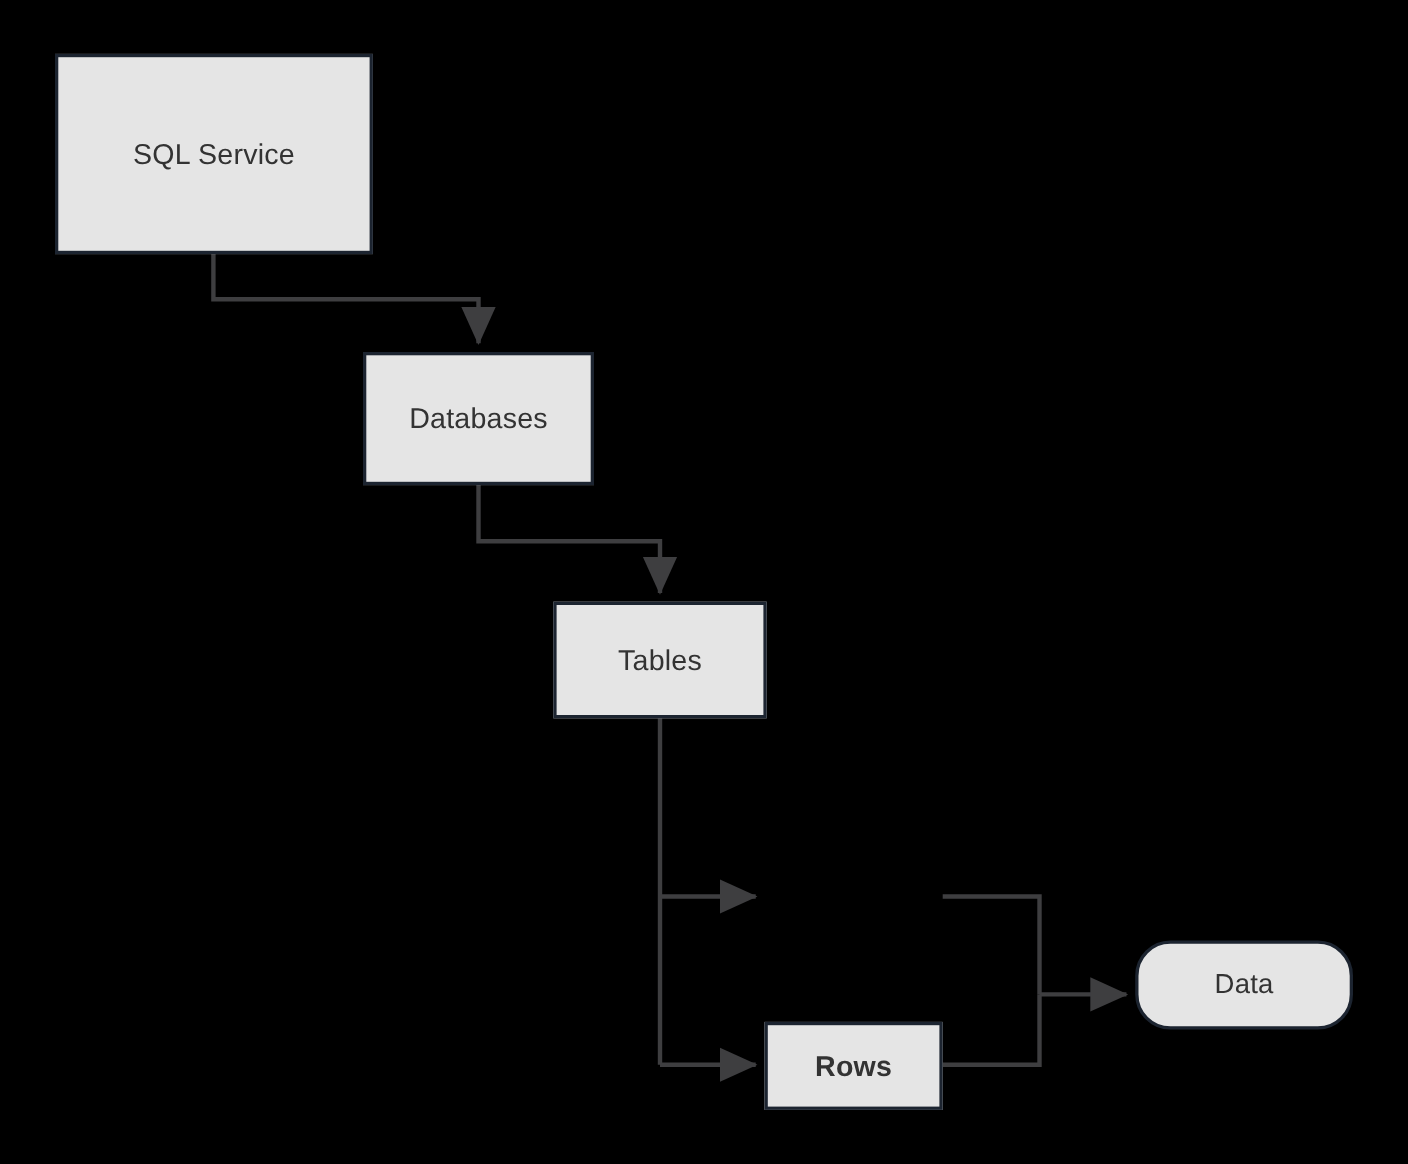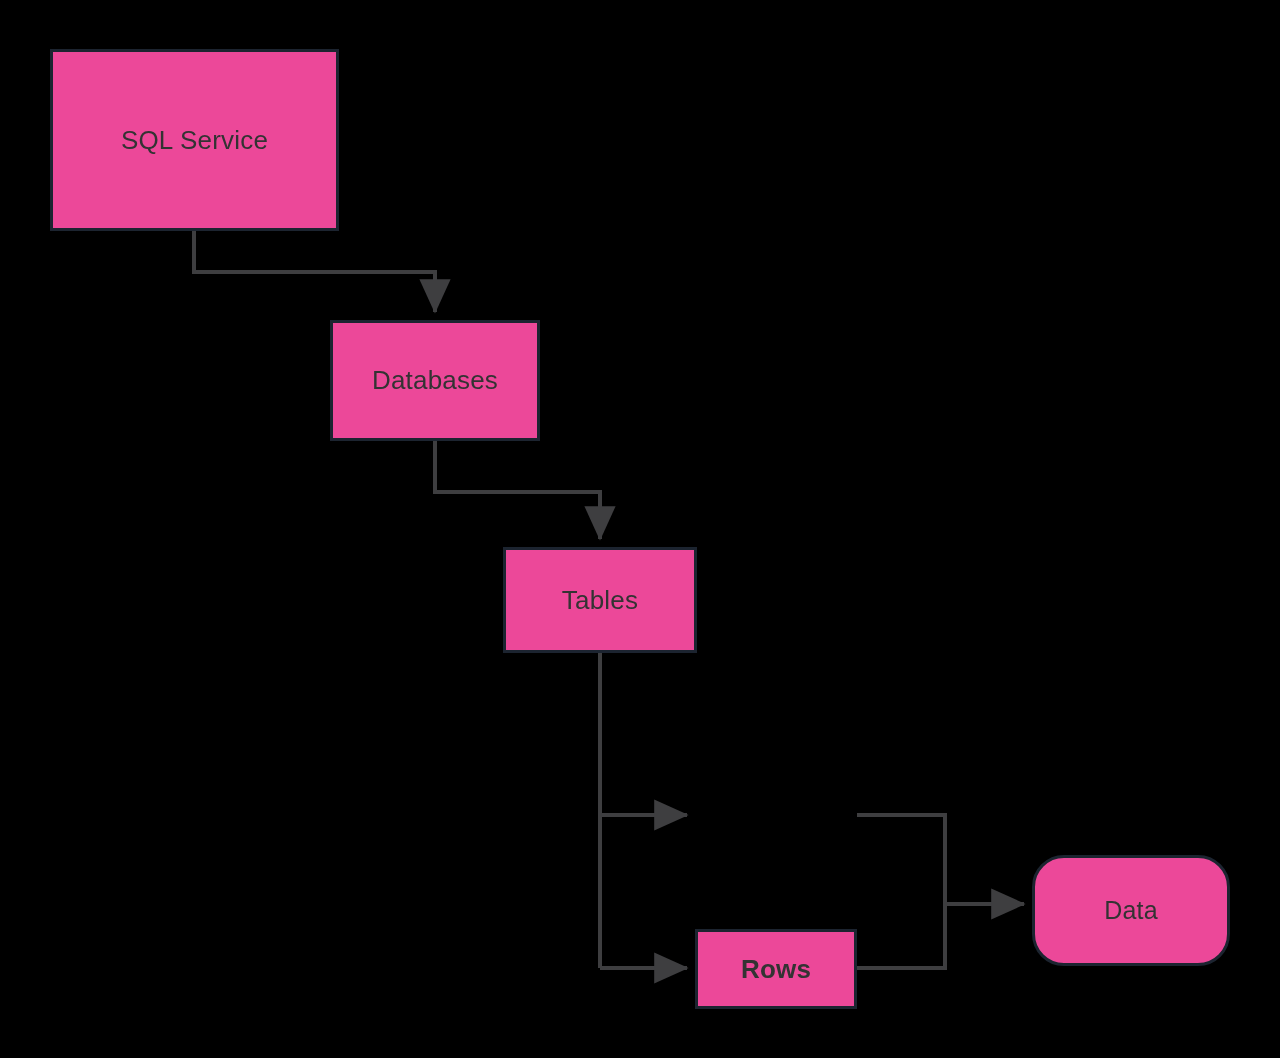--- a/index.html
+++ b/index.html
@@ -21,42 +21,42 @@
   }
   #connector-layer {
     position: absolute;
     left: 0;
     top: 0;
     width: 1280px;
     height: 1058px;
   }
   .node {
     position: absolute;
-    background: #ec4899;
+    background: #e5e5e5;
     border: 3px solid #1c2430;
     box-sizing: border-box;
     display: flex;
     align-items: center;
     justify-content: center;
     z-index: 5;
   }
   .node-label {
     color: #333333;
     font-size: 26px;
     line-height: 1.1;
     letter-spacing: 0.2px;
     white-space: nowrap;
   }
   #node-sql-service { left: 50px;  top: 49px;  width: 289px; height: 182px; }
   #node-databases   { left: 330px; top: 320px; width: 210px; height: 121px; }
   #node-tables      { left: 503px; top: 547px; width: 194px; height: 106px; }
   #node-columns     { left: 695px; top: 775px; width: 162px; height: 80px; }
   #node-rows        { left: 695px; top: 929px; width: 162px; height: 80px; font-weight: bold; }
   #node-data {
-    left: 1032px; top: 855px; width: 198px; height: 111px;
+    left: 1032px; top: 855px; width: 198px; height: 81px;
     border-radius: 32px;
   }
   #node-data .node-label { font-size: 25px; }
 </style>
 </head>
 <body>
 
 <div id="diagram-canvas">
 
   <svg id="connector-layer" viewBox="0 0 1280 1058" width="1280" height="1058" xmlns="http://www.w3.org/2000/svg">

